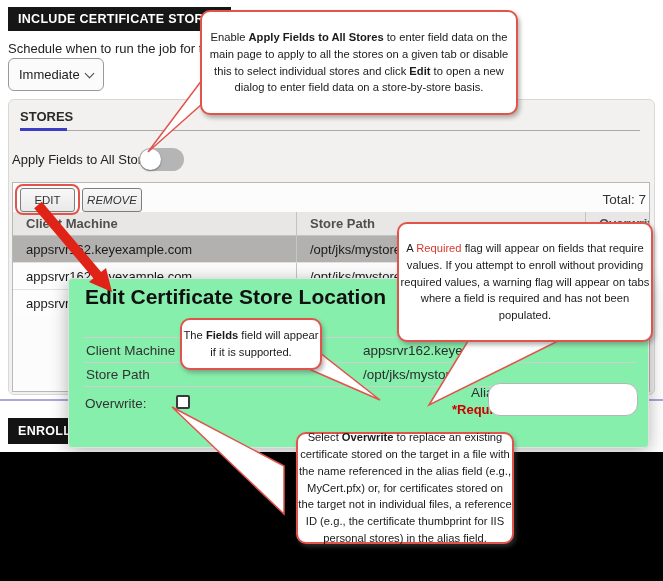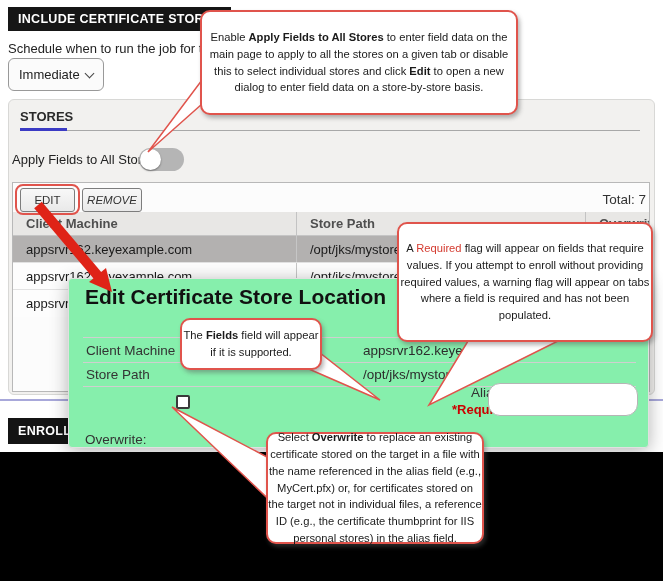--- a/index.html
+++ b/index.html
@@ -62,39 +62,39 @@
   .modal { position:absolute; left:68px; top:278px; width:581px; height:170px; background:#86efac;
            border:1px solid #e0e0e0; border-radius:4px; box-shadow:0 3px 18px rgba(0,0,0,.3); z-index:5; }
   .modal-title { position:absolute; left:16px; top:6px; font-size:21px; font-weight:bold; color:#111; }
   .modal-close { position:absolute; right:16px; top:8px; font-size:18px; font-weight:bold; color:#4a4a4a; cursor:pointer; }
   .mrow { position:absolute; left:14px; width:553px; height:25px; border-top:1px solid #cfcfcf;
           display:flex; align-items:center; font-size:13.5px; color:#333; }
   .mrow-1 { top:58px; }
   .mrow-2 { top:83px; border-bottom:1px solid #cfcfcf; }
   .mlabel { width:280px; padding-left:3px; }
   .mvalue { color:#2c2c2c; }
-  .overwrite-label { position:absolute; left:16px; top:117px; font-size:13.5px; color:#333;margin-top:36px; }
+  .overwrite-label { position:absolute; left:16px; top:117px; font-size:13.5px; color:#333; }
   .overwrite-cb { position:absolute; left:107px; top:116px; width:14px; height:14px;
                   border:2px solid #3a3a3a; border-radius:2px; background:#fff; cursor:pointer; }
   .alias-label { position:absolute; left:402px; top:106px; font-size:13.5px; color:#333; }
   .required-flag { position:absolute; left:383px; top:123px; font-size:13px; font-weight:bold; }
   .alias-input { position:absolute; left:419px; top:104px; width:150px; height:33px;
                  border:1px solid #b5b5b5; border-radius:12px; background:#fff;
                  font-size:13px; padding:0 10px; font-family:"Liberation Sans", sans-serif; }
 
   .overlay-svg { position:absolute; left:0; top:0; width:663px; height:581px; z-index:9; pointer-events:none; }
 
   .callout { position:absolute; background:#fff; border:2px solid #e0544c; border-radius:10px;
              box-shadow:2px 3px 4px rgba(90,90,90,.45); z-index:10; display:flex; align-items:center;
              justify-content:center; text-align:center; font-size:11.2px; line-height:1.5; color:#1a1a1a;
              padding:6px 0; }
   .co-1 { left:200px; top:10px; width:318px; height:105px; }
   .co-2 { left:397px; top:222px; width:256px; height:120px;justify-content:flex-end; }
   .co-3 { left:180px; top:318px; width:142px; height:52px; }
-  .co-4 { left:266px; top:432px; width:218px; height:112px; }
+  .co-4 { left:296px; top:432px; width:218px; height:112px; }
 </style>
 </head>
 <body>
 
 <div class="screen">
   <div class="page"></div>
 
   <div class="badge">INCLUDE CERTIFICATE STORES</div>
   <div class="schedule-text">Schedule when to run the job for the certi</div>
 

